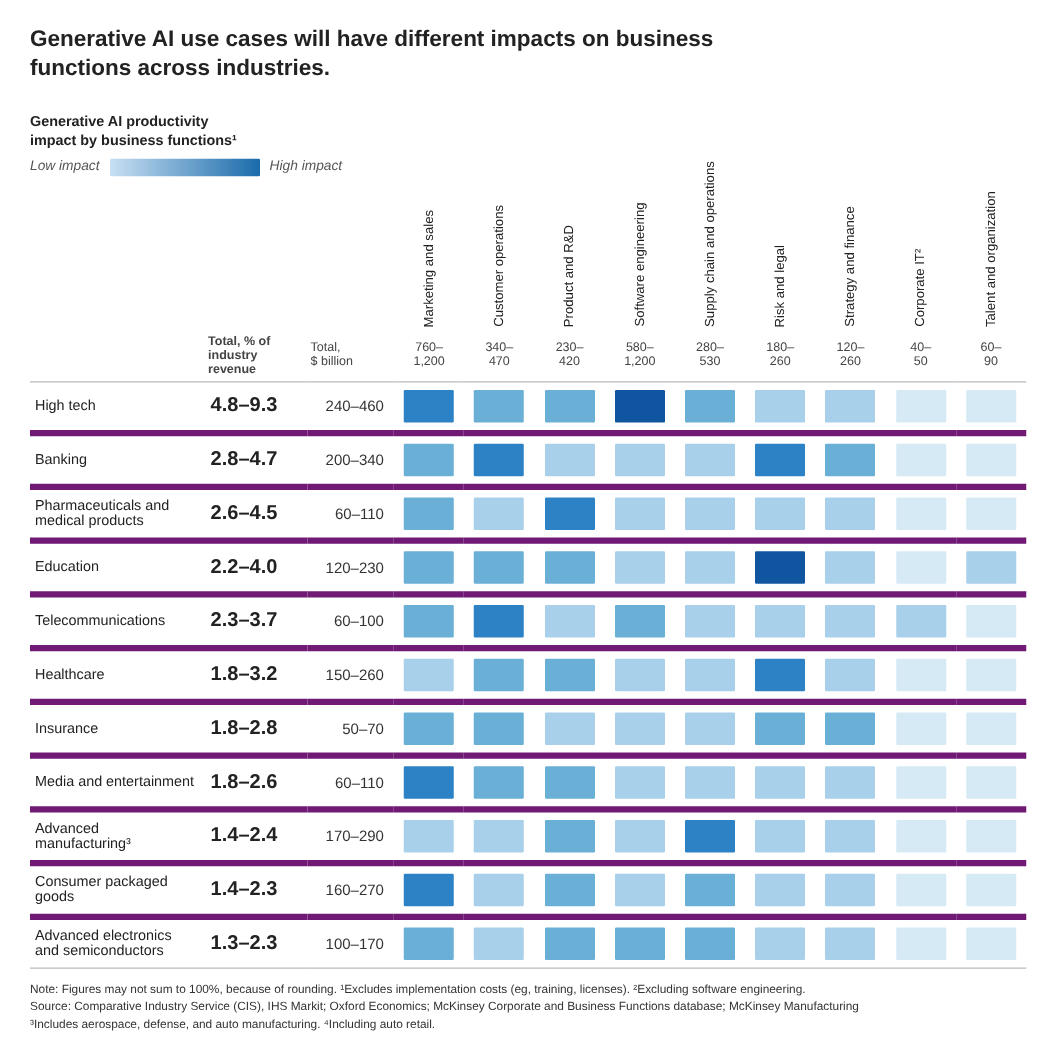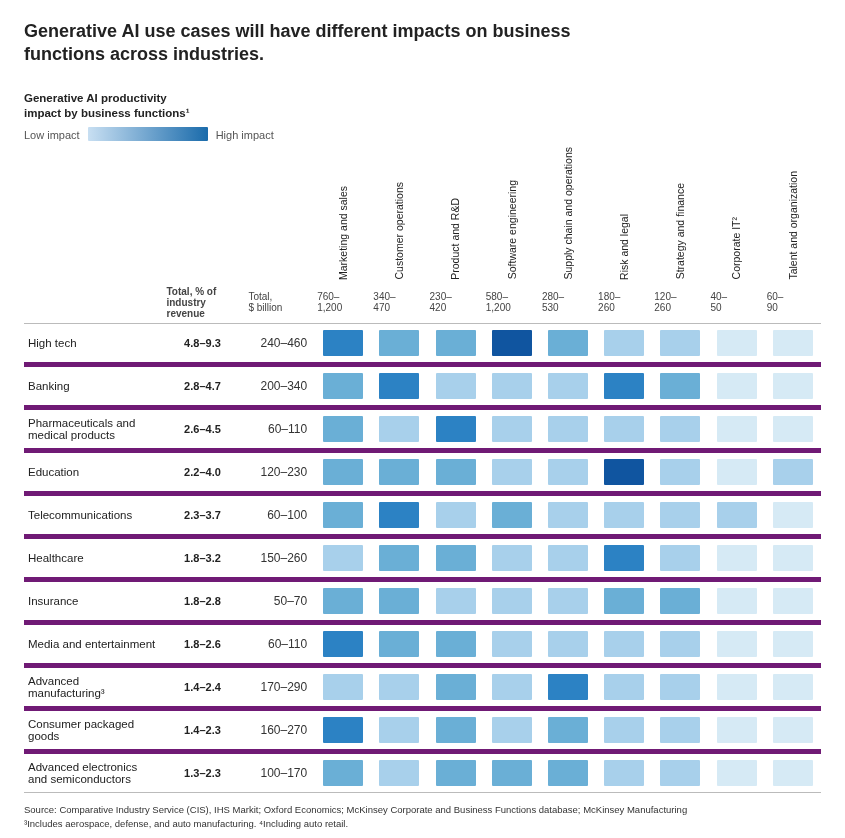--- a/index.html
+++ b/index.html
@@ -20,24 +20,25 @@
       max-width: 580px;
     }
     .subtitle {
       font-size: 11.5px;
       font-weight: 700;
       margin-bottom: 6px;
       line-height: 1.3;
     }
     .legend {
       display: flex;
-      align-items: flex-end;
+      align-items: flex-start;
       gap: 8px;
-      margin-bottom: 29px;
+      margin-bottom: 11px;
       font-size: 11px;
+      font-style: italic;
     }
     .legend-bar {
       width: 120px;
       height: 14px;
       background: linear-gradient(to right, #c8dff2, #1a6bab);
       border-radius: 1px;
     }
     .legend-low { color: #555; }
     .legend-high { color: #555; }
 
@@ -74,21 +75,21 @@
       font-size: 10.5px;
       font-weight: 400;
       text-align: left;
       line-height: 1.2;
     }
 
     .sub-header-row th {
       font-size: 10px;
       font-weight: 400;
       color: #444;
-      text-align: left;
+      text-align: center;
       padding: 2px 2px 4px 2px;
       border-bottom: 1px solid #bbb;
     }
 
     .sub-header-row th.left-align {
       text-align: left;
     }
 
     .sub-header-row th.bold-label {
       font-weight: 700;
@@ -112,22 +113,22 @@
 
     .industry-name {
       font-size: 11.5px;
       min-width: 110px;
       padding-right: 6px;
       vertical-align: middle;
     }
 
     .pct-revenue {
       font-weight: 700;
-      font-size: 11px;
-      text-align: center;
+      font-size: 16px;
+      text-align: left;
       padding-right: 10px;
       white-space: nowrap;
     }
 
     .total-billion {
       font-size: 12px;
       color: #333;
       text-align: right;
       padding-right: 8px;
       white-space: nowrap;
@@ -600,18 +601,19 @@
           <td class="heat-cell">
             <div class="heat-box c1"></div>
           </td>
         </tr>
       </tbody>
   </table>
 </div>
 
 <div class="footnotes">
   <div id="footnote-lines">
+      <div>Note: Figures may not sum to 100%, because of rounding. ¹Excludes implementation costs (eg, training, licenses). ²Excluding software engineering.</div>
       <div>Source: Comparative Industry Service (CIS), IHS Markit; Oxford Economics; McKinsey Corporate and Business Functions database; McKinsey Manufacturing</div>
       <div>³Includes aerospace, defense, and auto manufacturing. ⁴Including auto retail.</div>
     </div>
 </div>
 
 <div class="mckinsey">McKinsey &amp; Company</div>
 
 </body></html>

